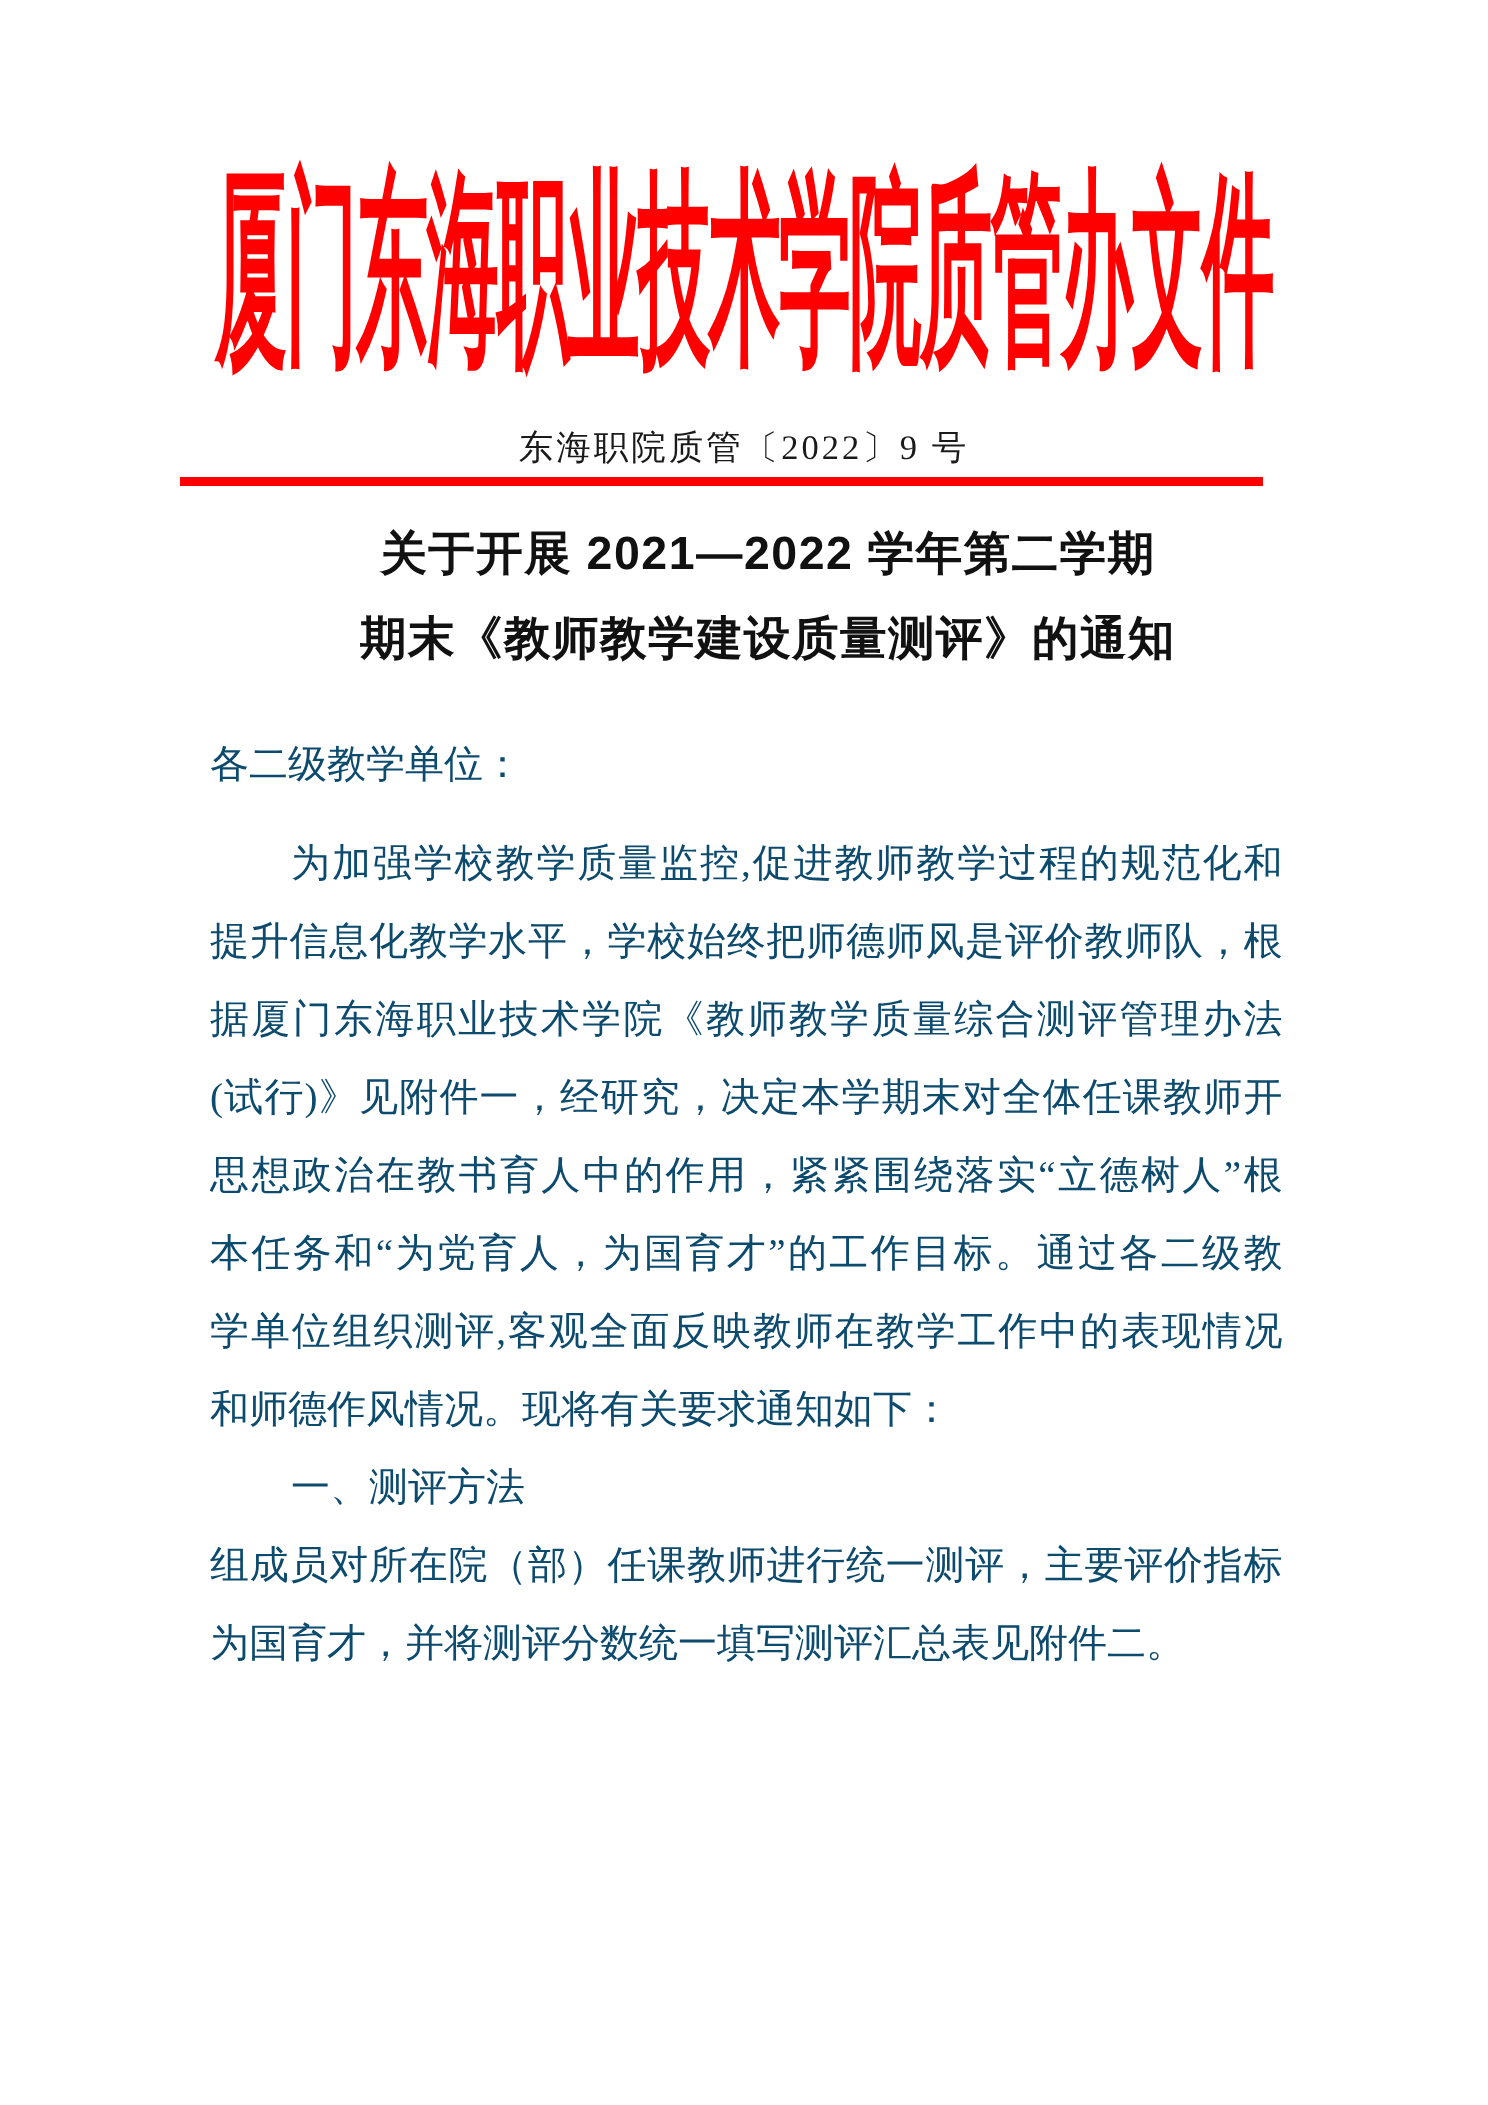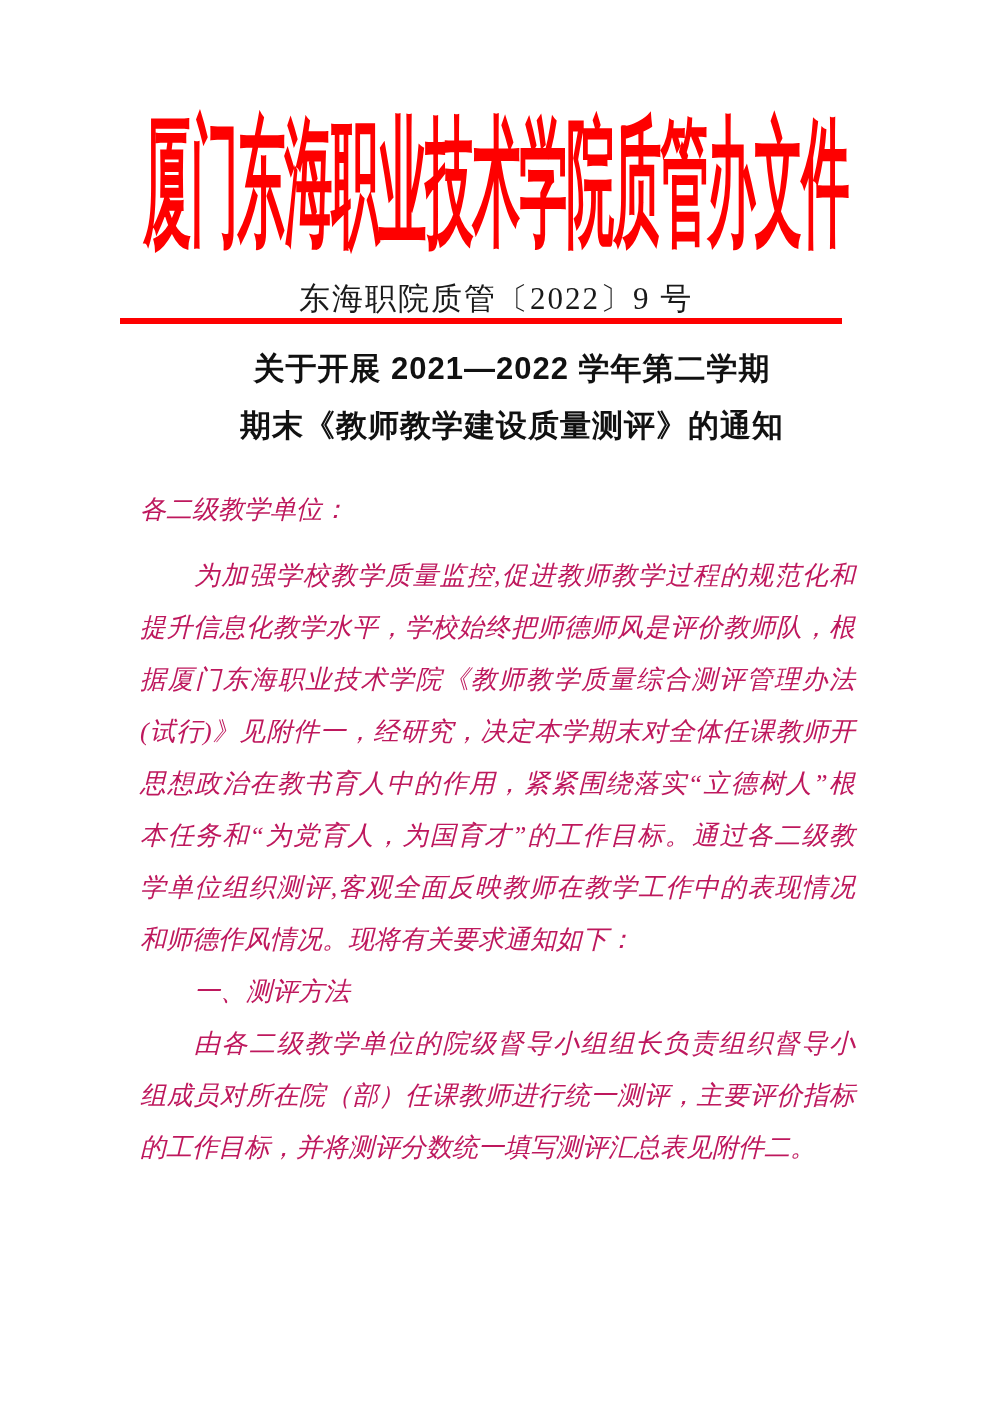--- a/index.html
+++ b/index.html
@@ -29,21 +29,21 @@
     transform: scaleY(2.9);
     transform-origin: 50% 0;
     white-space: nowrap;
   }
   .doc-number {
     position: absolute;
     top: 284px;
     left: 0;
     width: 100%;
     text-align: center;
-    font-size: 31px;
+    font-size: 23px;
     line-height: 30px;
     letter-spacing: 2px;
     color: #1a1a1a;
   }
   .red-divider {
     position: absolute;
     top: 318px;
     left: 120px;
     width: 722px;
     height: 6px;
@@ -62,22 +62,21 @@
   }
   .notice-title.l1 { top: 351px; }
   .notice-title.l2 { top: 408px; }
   .doc-body {
     position: absolute;
     top: 484px;
     left: 140px;
     width: 715px;
     font-size: 26px;
     line-height: 52px;
-    color: #be185d;
-    font-style: italic;
+    color: #0c4a6e;
   }
   .doc-body .line {
     text-align: justify;
   }
   .doc-body .line.fill {
     text-align-last: justify;
     -moz-text-align-last: justify;
   }
   .doc-body .line.indent { text-indent: 54px; }
   .doc-body .line.gap-after { margin-bottom: 14px; }
@@ -101,18 +100,17 @@
       <div class="line gap-after">各二级教学单位：</div>
       <div class="line indent fill">为加强学校教学质量监控,促进教师教学过程的规范化和</div>
       <div class="line fill">提升信息化教学水平，学校始终把师德师风是评价教师队，根</div>
       <div class="line fill">据厦门东海职业技术学院《教师教学质量综合测评管理办法</div>
       <div class="line fill">(试行)》见附件一，经研究，决定本学期末对全体任课教师开</div>
       <div class="line fill">思想政治在教书育人中的作用，紧紧围绕落实“立德树人”根</div>
       <div class="line fill">本任务和“为党育人，为国育才”的工作目标。通过各二级教</div>
       <div class="line fill">学单位组织测评,客观全面反映教师在教学工作中的表现情况</div>
       <div class="line">和师德作风情况。现将有关要求通知如下：</div>
       <div class="line indent">一、测评方法</div>
-      <div class="line indent fill">由各二级教学单位的院级督导小组组长负责组织督导小</div>
       <div class="line fill">组成员对所在院（部）任课教师进行统一测评，主要评价指标</div>
-      <div class="line">的工作目标，并将测评分数统一填写测评汇总表见附件二。</div>
+      <div class="line">为国育才，并将测评分数统一填写测评汇总表见附件二。</div>
     </div>
 
 </div>
 
 </body></html>

